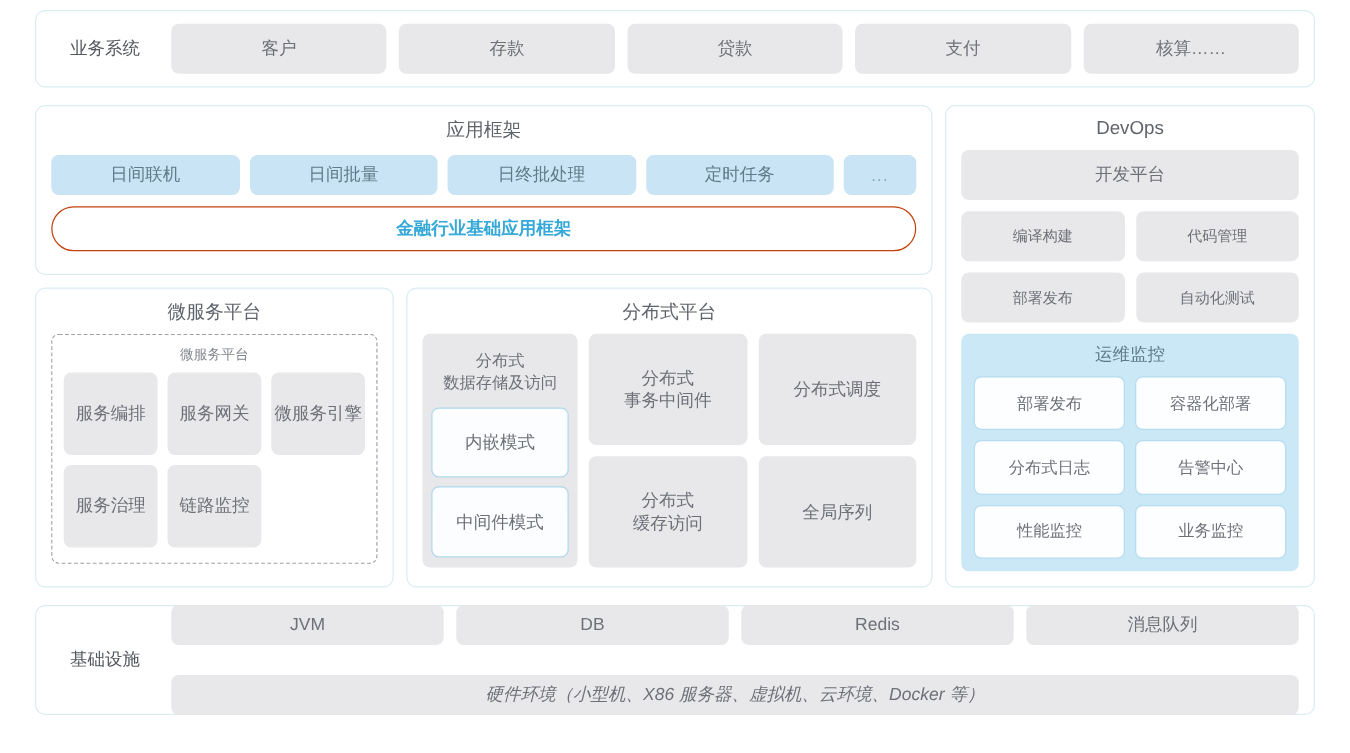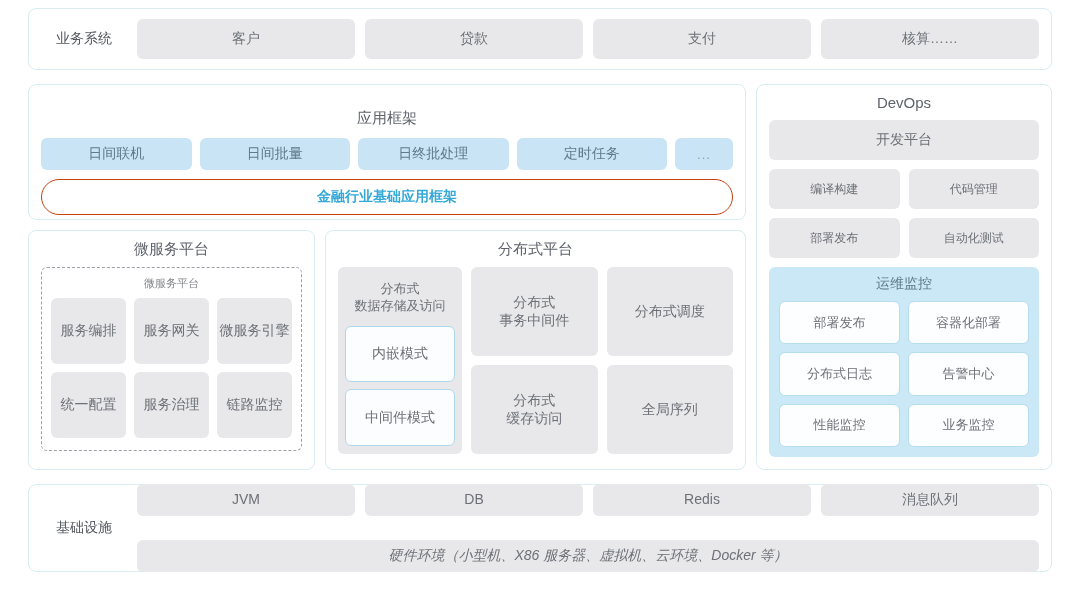--- a/index.html
+++ b/index.html
@@ -68,21 +68,21 @@
   .middle {
     margin-top: 14px;
     display: flex;
     gap: 10px;
     height: 386px;
   }
   .mid-left { width: 718px; flex: 0 0 718px; display: flex; flex-direction: column; gap: 10px; }
   .mid-right { flex: 1; }
 
   
-  .appfw { padding: 24px 12px 12px 12px; height: 136px; }
+  .appfw { padding: 10px 12px 12px 12px; height: 136px; }
   .appfw .sec-title { margin-bottom: 10px; }
   .appfw-tags { display: flex; gap: 8px; align-items: center; }
   .appfw-tags .blue { height: 32px; font-size: 14px; flex: 1; }
   .appfw-tags .blue.ellipsis { flex: 0 0 58px; color: #7fa7bb; letter-spacing: 1px; font-size: 13px; }
   .fin-bar {
     margin-top: 9px;
     height: 36px;
     border: 1px solid #c2410c;
     border-radius: 18px;
     display: flex; align-items: center; justify-content: center;
@@ -155,20 +155,21 @@
   .infra-bottom .gray { height: 32px; font-size: 14px; font-style: italic; }
 </style>
 </head>
 <body>
 
 <div class="page">
 
   <div class="panel row-business">
     <div class="row-label">业务系统</div>
     <div class="gray">客户</div>
+    <div class="gray">存款</div>
     <div class="gray">贷款</div>
     <div class="gray">支付</div>
     <div class="gray">核算……</div>
   </div>
 
   <div class="middle">
 
     <div class="mid-left">
 
       <div class="panel appfw">
@@ -186,21 +187,20 @@
       <div class="band2">
 
         <div class="panel msp">
           <div class="sec-title">微服务平台</div>
           <div class="msp-inner">
             <div class="msp-inner-title">微服务平台</div>
             <div class="msp-grid">
               <div class="gray">服务编排</div>
               <div class="gray">服务网关</div>
               <div class="gray">微服务引擎</div>
-              <div class="gray">统一配置</div>
               <div class="gray">服务治理</div>
               <div class="gray">链路监控</div>
             </div>
           </div>
         </div>
 
         <div class="panel dist">
           <div class="sec-title">分布式平台</div>
           <div class="dist-body">
 

